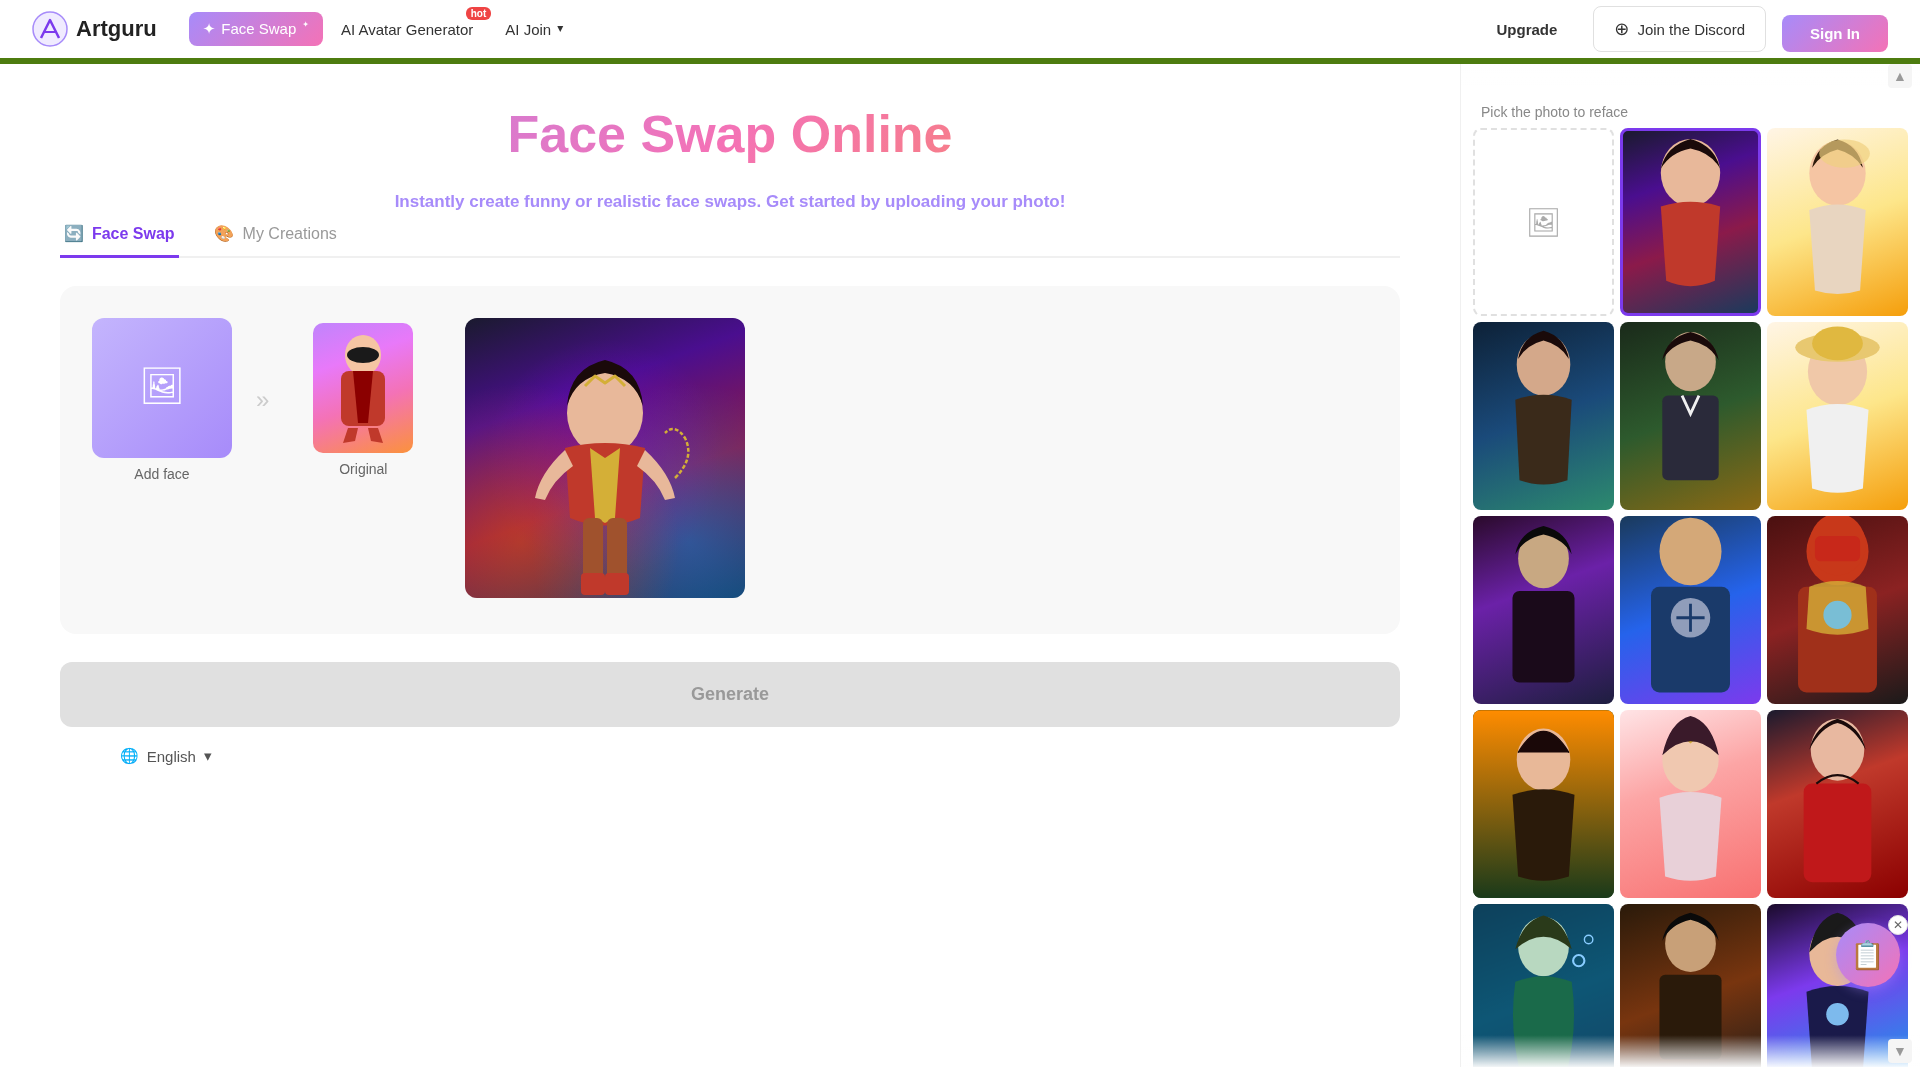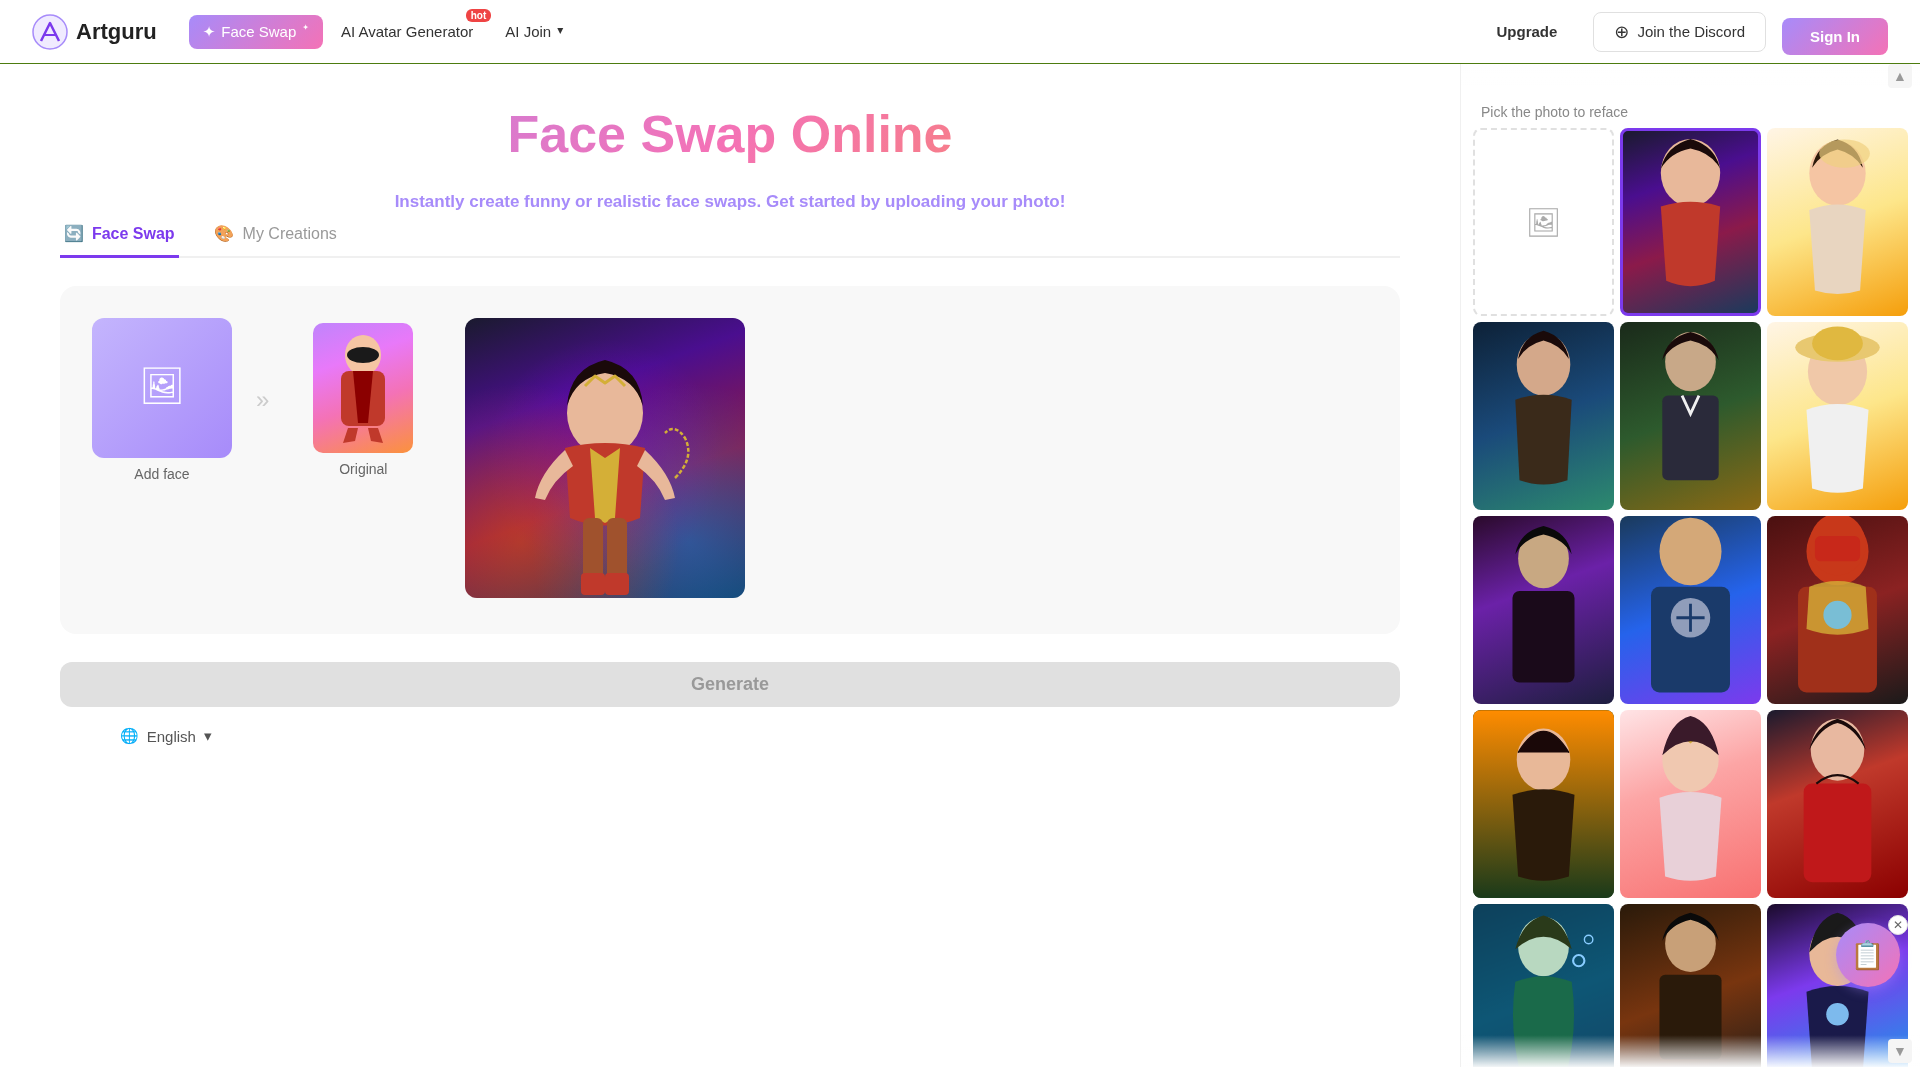--- a/index.html
+++ b/index.html
@@ -1,39 +1,39 @@
 <!DOCTYPE html>
 <html><head>
   <meta charset="utf-8">
   <style>
     * { margin: 0; padding: 0; box-sizing: border-box; }
     body { font-family: -apple-system, BlinkMacSystemFont, 'Segoe UI', sans-serif; background: #fff; overflow-x: hidden; }
 
     
     .header {
       display: flex; align-items: center; justify-content: space-between;
-      padding: 0 32px; height: 64px; border-bottom: 1px solid #4d7c0f;
+      padding: 0 32px; height: 64px; border-bottom: 6px solid #4d7c0f;
       position: sticky; top: 0; background: #fff; z-index: 100;
     }
     .header-left { display: flex; align-items: center; gap: 32px; }
     .logo { display: flex; align-items: center; gap: 8px; font-size: 22px; font-weight: 700; color: #222; cursor: pointer; }
     .logo-icon { width: 36px; height: 36px; }
     .nav-items { display: flex; align-items: center; gap: 4px; }
     .nav-item {
       display: flex; align-items: flex-start; gap: 6px; padding: 8px 14px;
       border-radius: 8px; cursor: pointer; font-size: 15px; font-weight: 500;
       color: #333; position: relative;
     }
     .nav-item.active { background: linear-gradient(135deg, #a78bfa, #f472b6); color: #fff; }
     .nav-item .hot-badge {
       position: absolute; top: -6px; right: -4px;
       background: #ef4444; color: #fff; font-size: 10px; font-weight: 700;
       padding: 1px 5px; border-radius: 6px;
     }
-    .header-right { display: flex; align-items: center; gap: 16px; }
+    .header-right { display: flex; gap: 16px; }
     .upgrade-btn {
       padding: 8px 20px; border: none; background: transparent;
       font-size: 15px; font-weight: 600; color: #333; cursor: pointer;
     }
     .discord-btn {
       display: flex; align-items: center; gap: 8px;
       padding: 8px 20px; border: 1.5px solid #e0e0e0; border-radius: 8px;
       background: transparent; font-size: 15px; font-weight: 500; color: #333; cursor: pointer;
     }
     .signin-btn {
@@ -115,21 +115,21 @@
                   radial-gradient(ellipse at 50% 50%, rgba(150,0,255,0.3) 0%, transparent 60%);
     }
 
     
     .face-card {
       width: 140px; display: flex; flex-direction: column; align-items: center;
     }
 
     
     .generate-btn {
-      width: 100%; padding: 12px; background: #e0e0e0;
+      width: 100%; padding: 22px; background: #e0e0e0;
       border: none; border-radius: 12px; font-size: 18px; font-weight: 600;
       color: #999; cursor: not-allowed;
     }
 
     
     .footer-lang {
       display: flex; align-items: center; gap: 8px; padding: 20px 60px;
       font-size: 15px; color: #555; cursor: pointer;
     }
 

